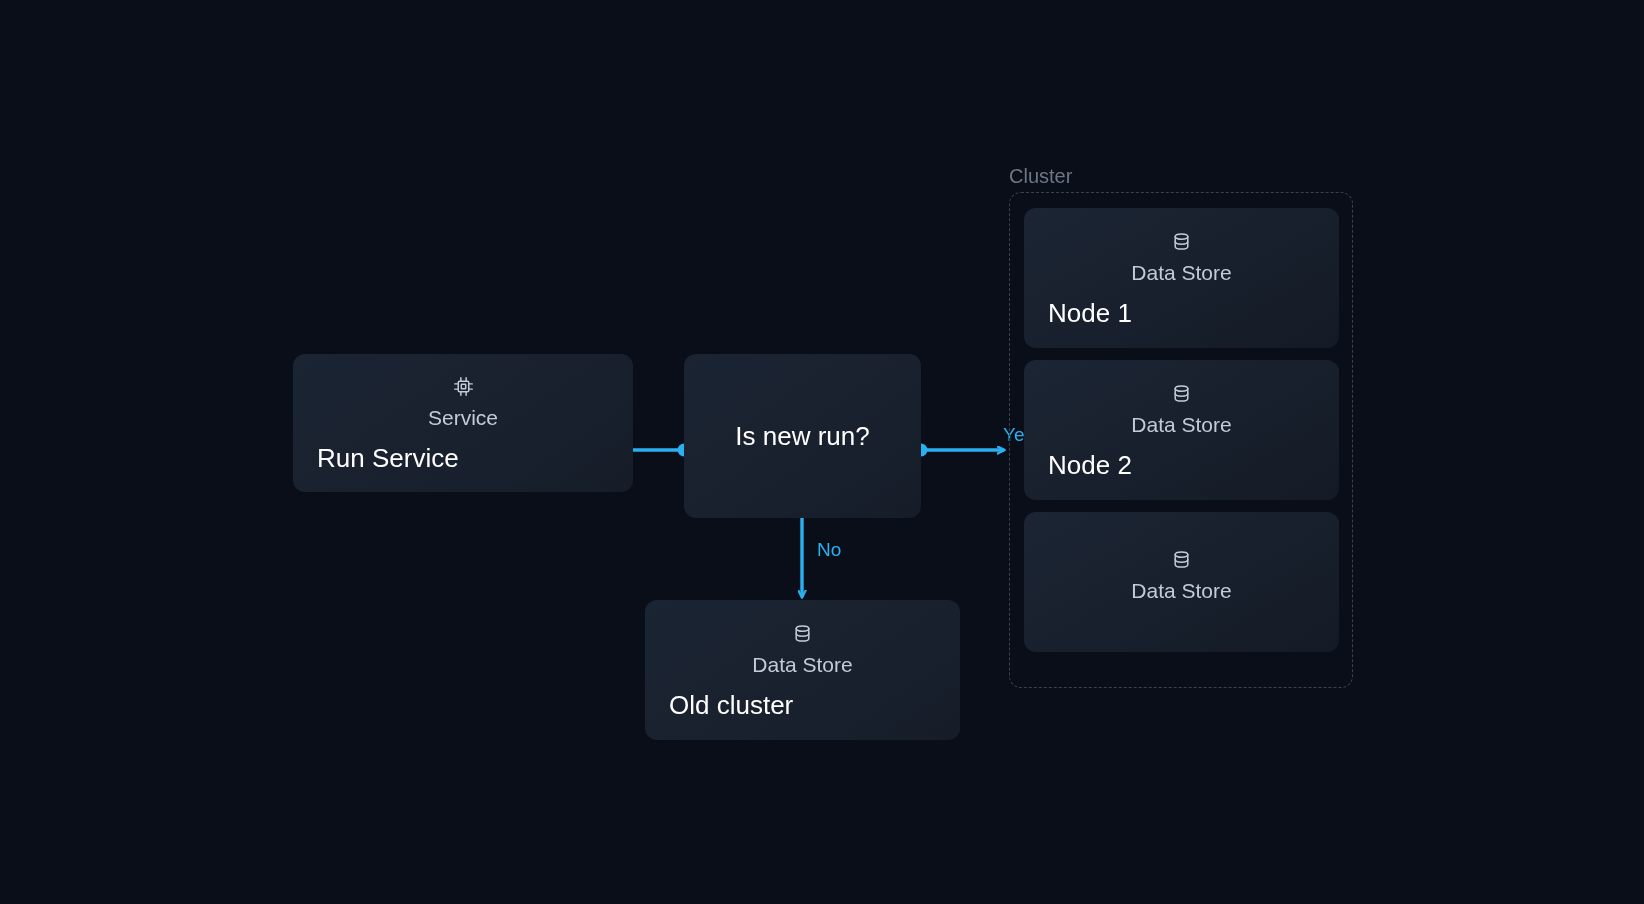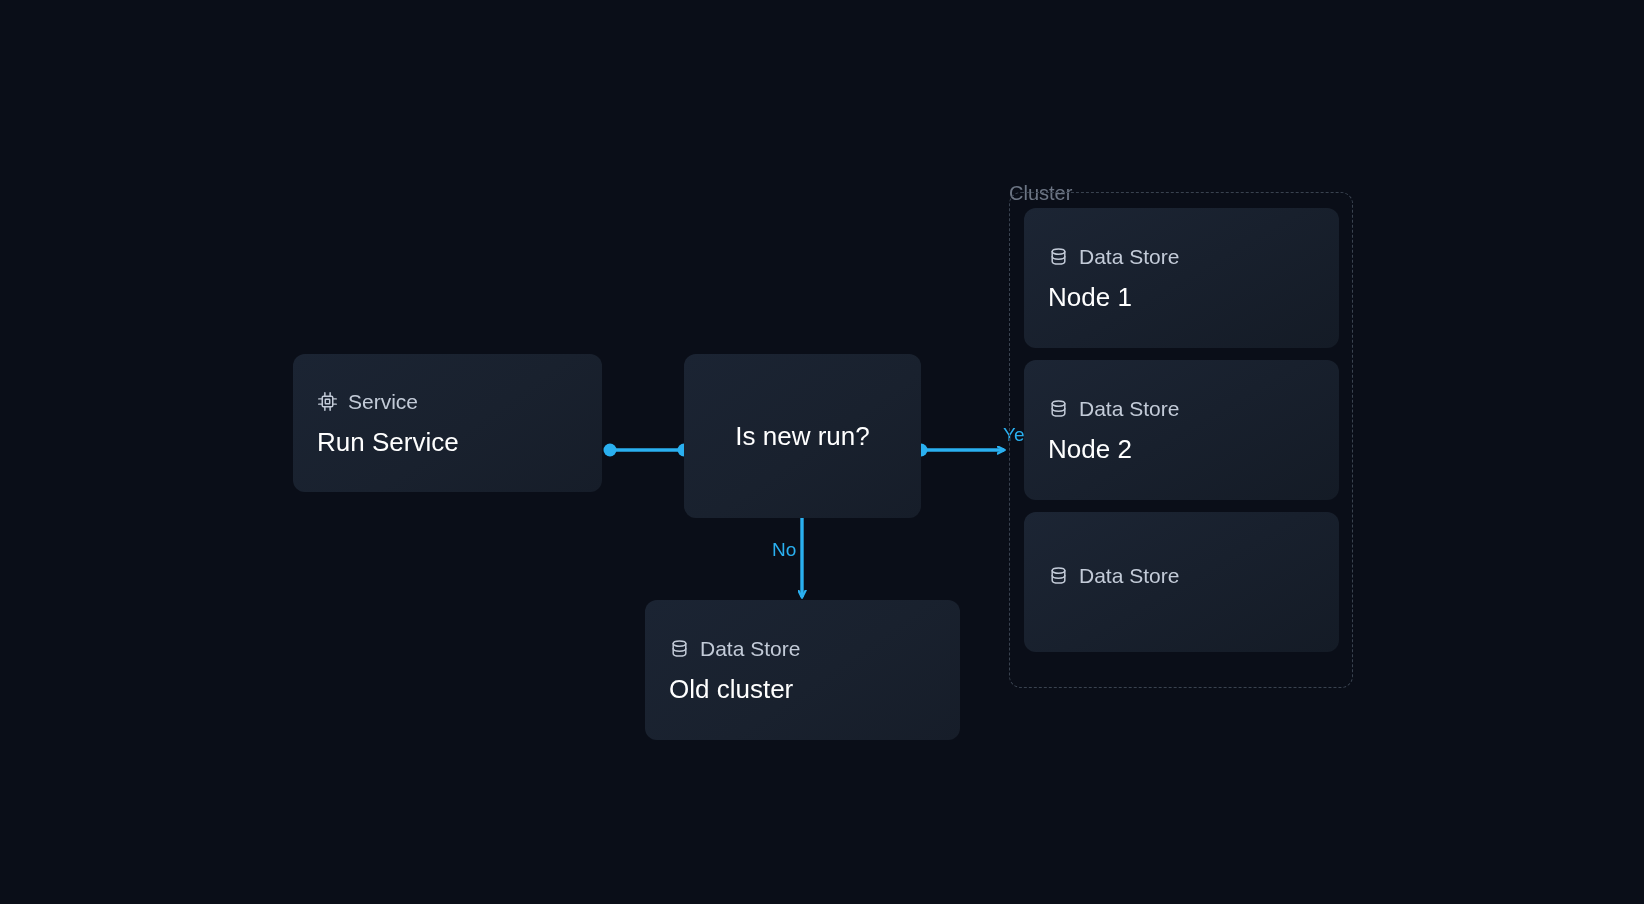--- a/index.html
+++ b/index.html
@@ -33,20 +33,21 @@
   }
   .node-kind {
     display: flex;
     align-items: center;
     gap: 10px;
     color: #c3cbd8;
     font-size: 21px;
     line-height: 1;
     margin-bottom: 16px;
     white-space: nowrap;
+    flex-direction: column;
   }
   .node-kind .glyph { display: inline-flex; width: 21px; height: 21px; }
   .node-title {
     color: #ffffff;
     font-size: 26px;
     line-height: 1.1;
     white-space: nowrap;
   }
 
   
@@ -110,23 +111,23 @@
     </g>
 
     <g>
       <line x1="802" y1="493" x2="802" y2="597" stroke="#2ab0f0" stroke-width="3.4" marker-end="url(#arrow)"></line>
       <circle cx="802" cy="493" r="6.5" fill="#2ab0f0"></circle>
     </g>
   </svg>
 
   <span class="edge-label" style="left:1003px; top:425px;">Yes</span>
 
-  <span class="edge-label" style="left:772px; top:540px;">No</span>
-
-  <div class="node" style="left:293px; top:354px; width:309px; height:138px;">
+  <span class="edge-label" style="left:817px; top:540px;">No</span>
+
+  <div class="node" style="left:293px; top:354px; width:340px; height:138px;">
     <div class="node-kind">
       <span class="glyph">
         <svg viewBox="0 0 24 24" width="21" height="21" fill="none" stroke="#c3cbd8" stroke-width="1.7" stroke-linecap="round" stroke-linejoin="round">
           <rect x="6" y="6" width="12" height="12" rx="1.5"></rect>
           <rect x="9.5" y="9.5" width="5" height="5" rx="0.6"></rect>
           <path d="M9 2v4M15 2v4M9 18v4M15 18v4M2 9h4M2 15h4M18 9h4M18 15h4"></path>
         </svg>
       </span>
       <span>Service</span>
     </div>
@@ -144,21 +145,21 @@
           <ellipse cx="12" cy="6.4" rx="7.2" ry="3.1"></ellipse>
           <path d="M4.8 6.4v11.2c0 1.71 3.22 3.1 7.2 3.1s7.2-1.39 7.2-3.1V6.4"></path>
           <path d="M4.8 12c0 1.71 3.22 3.1 7.2 3.1s7.2-1.39 7.2-3.1"></path>
         </svg>
       </span>
       <span>Data Store</span>
     </div>
     <div class="node-title">Old cluster</div>
   </div>
 
-  <span class="group-label" style="left:1009px; top:166px;margin-top:17px;">Cluster</span>
+  <span class="group-label" style="left:1009px; top:166px;">Cluster</span>
 
   <div class="group" style="left:1009px; top:192px; width:344px; height:496px;"></div>
 
   <div class="node cluster-node" style="left:1024px; top:208px; width:315px; height:140px;">
     <div class="node-kind">
       <span class="glyph">
         <svg viewBox="0 0 24 24" width="21" height="21" fill="none" stroke="#c3cbd8" stroke-width="1.7" stroke-linecap="round" stroke-linejoin="round">
           <ellipse cx="12" cy="6.4" rx="7.2" ry="3.1"></ellipse>
           <path d="M4.8 6.4v11.2c0 1.71 3.22 3.1 7.2 3.1s7.2-1.39 7.2-3.1V6.4"></path>
           <path d="M4.8 12c0 1.71 3.22 3.1 7.2 3.1s7.2-1.39 7.2-3.1"></path>

